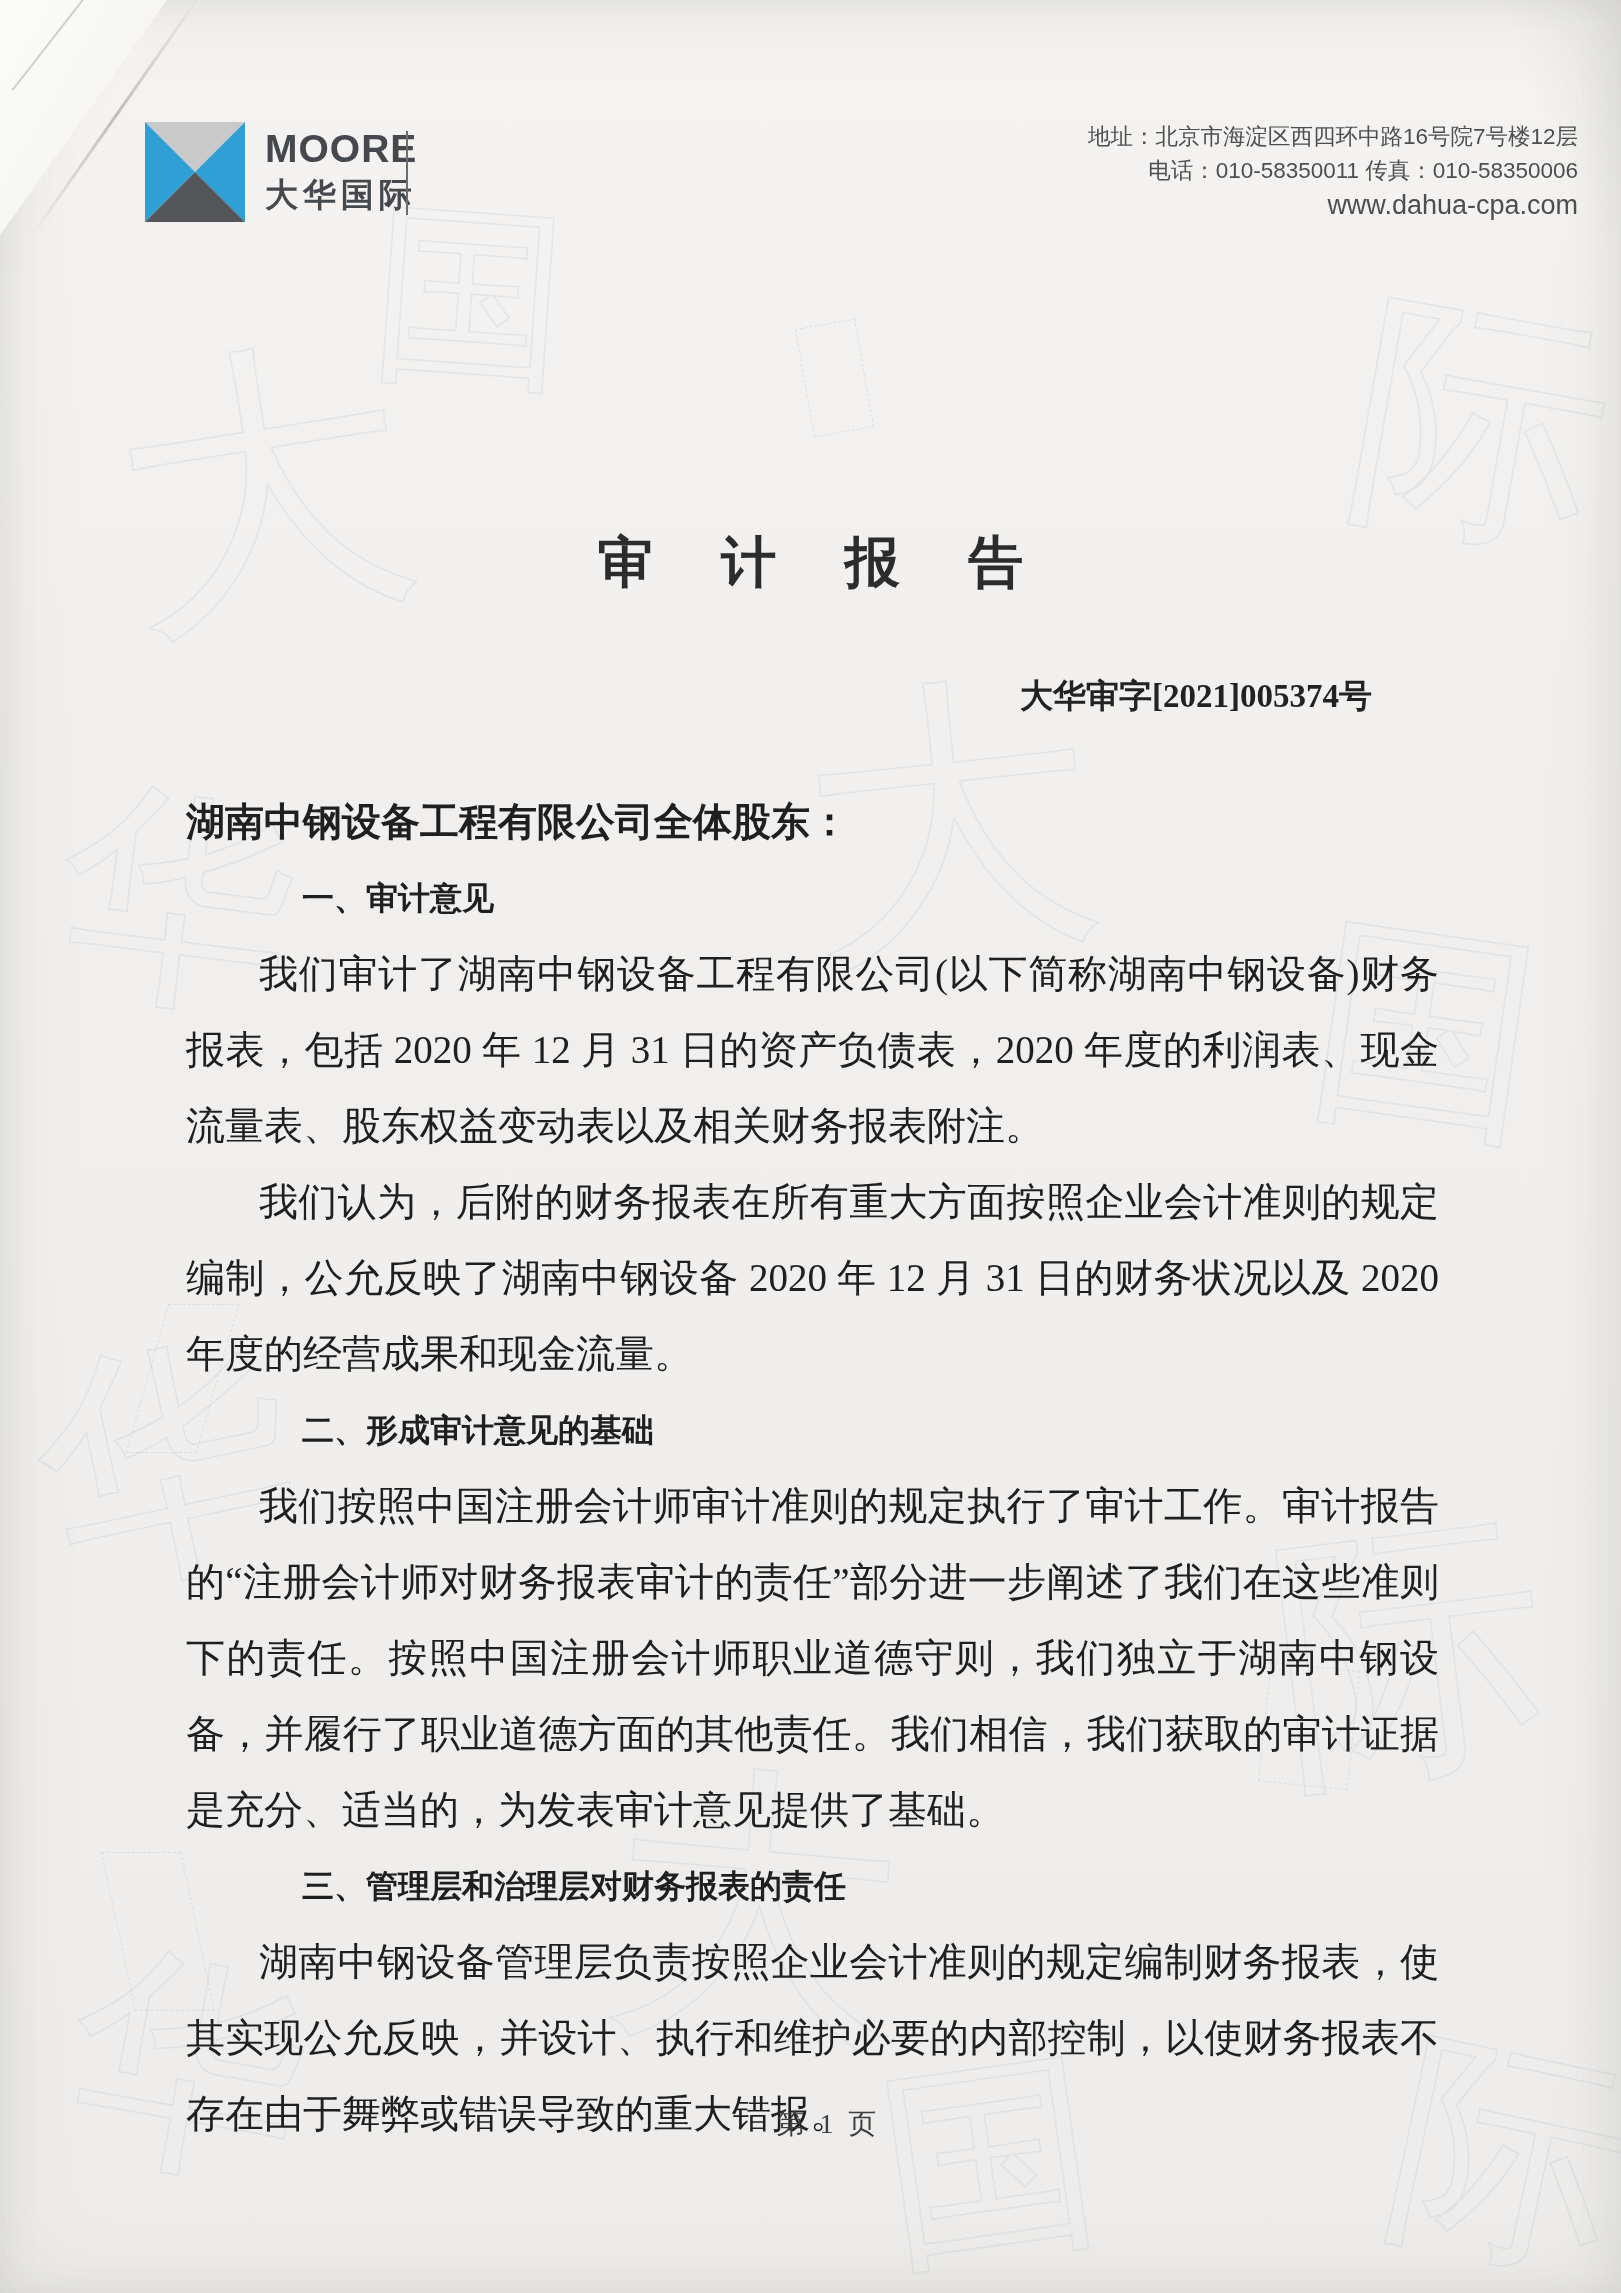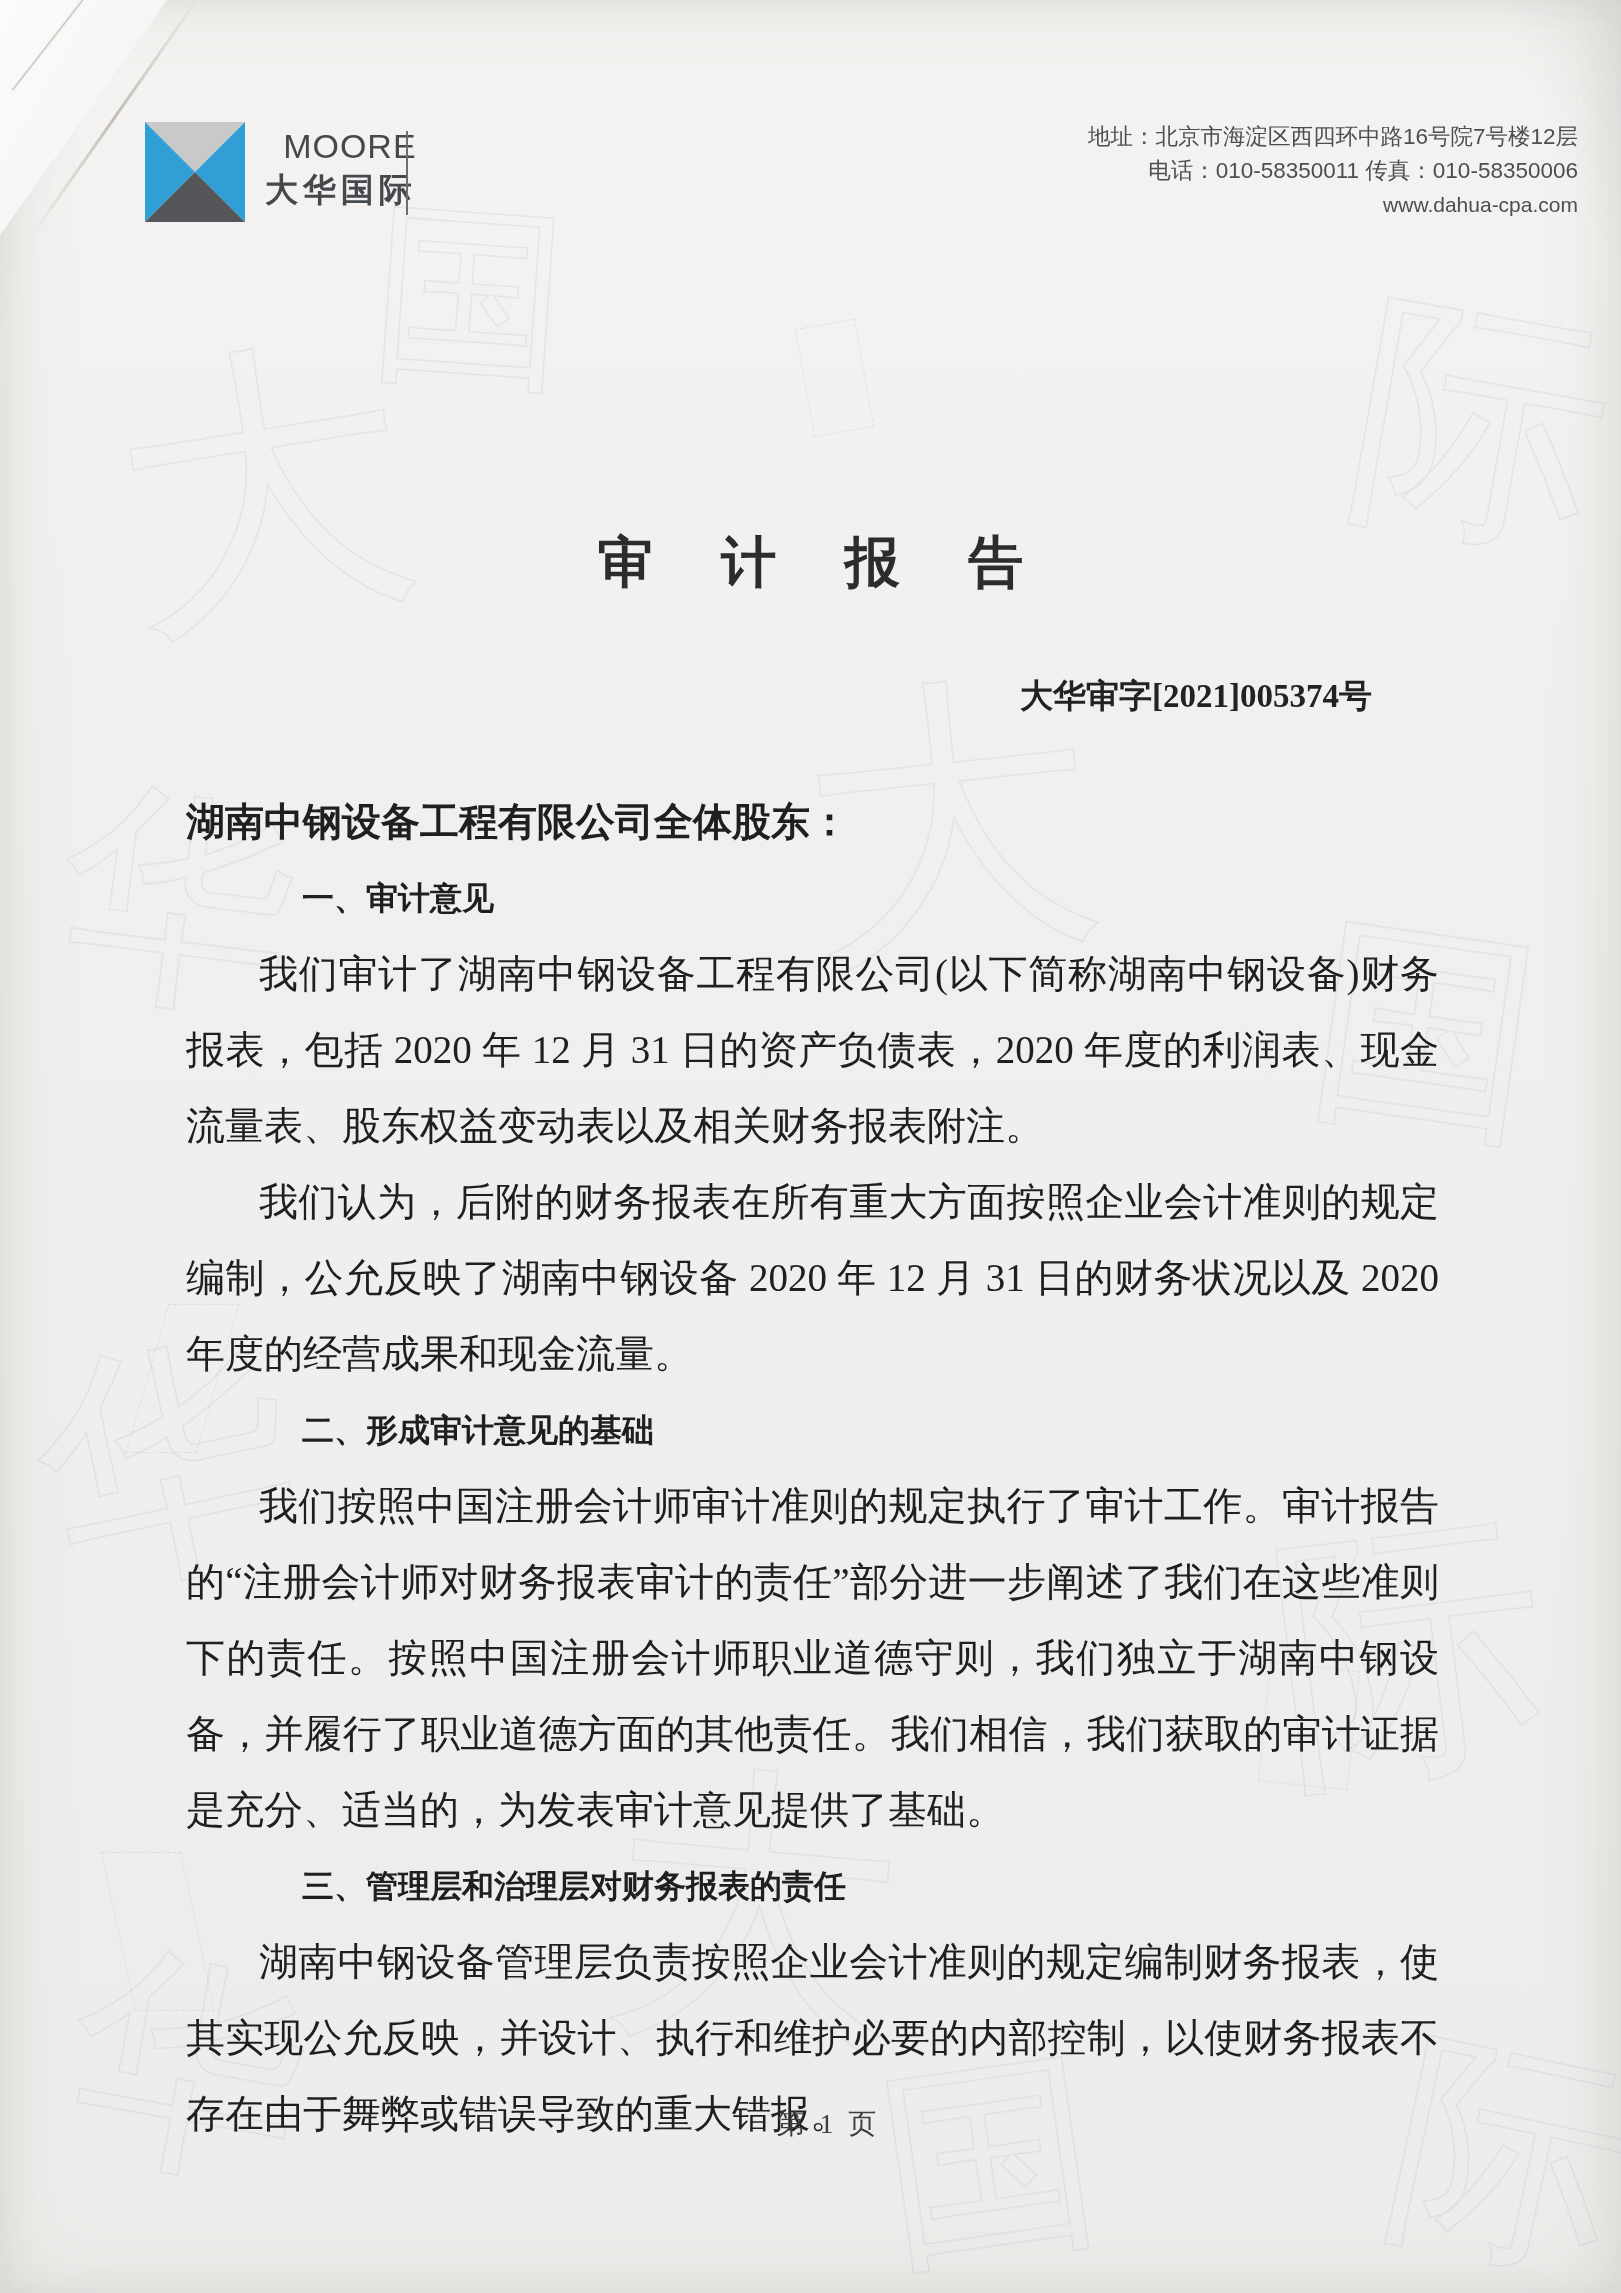--- a/index.html
+++ b/index.html
@@ -35,32 +35,32 @@
 
   
   .logo-mark{position:absolute;left:145px;top:122px;width:100px;height:100px;}
   .logo-mark .tri{position:absolute;inset:0;}
   .tri-top{clip-path:polygon(0 0,100% 0,50% 50%);background:#c9c9c9;}
   .tri-left{clip-path:polygon(0 0,50% 50%,0 100%);background:#2f9fd6;}
   .tri-right{clip-path:polygon(100% 0,100% 100%,50% 50%);background:#2f9fd6;}
   .tri-bottom{clip-path:polygon(0 100%,50% 50%,100% 100%);background:#55565a;}
 
   .logo-text{position:absolute;left:265px;top:129px;font-family:"Liberation Sans","DejaVu Sans",sans-serif;color:#45494e;line-height:1;}
-  .logo-en{font-size:34px;font-weight:400;letter-spacing:1px;text-align:right;}
+  .logo-en{font-size:39px;font-weight:700;letter-spacing:1px;text-align:right;}
   .logo-cn{font-size:33px;font-weight:700;letter-spacing:4.9px;margin-top:9.8px;}
 
   .header-divider{position:absolute;left:406px;top:131px;width:2px;height:84px;background:#6d6d6d;}
 
   .calligraphy{position:absolute;left:429px;top:125px;font-size:55px;font-weight:700;
     color:#4b4b4b;letter-spacing:2.9px;font-family:"DejaVu Serif","Liberation Serif",serif;}
 
   .contact{position:absolute;right:43px;top:120px;text-align:right;
     font-family:"Liberation Sans","DejaVu Sans",sans-serif;
     font-size:22.5px;line-height:34px;color:#4e4e4e;}
-  .contact .web{font-size:21px;}
+  .contact .web{font-size:27px;}
 
   
   .doc-title{position:absolute;top:526px;left:0;width:100%;text-align:center;
     font-size:55px;font-weight:700;letter-spacing:27.4px;text-indent:27.4px;color:#2c2c2c;}
 
   .ref-number{position:absolute;top:674px;right:249px;font-size:33px;font-weight:700;color:#222;}
 
   .content{position:absolute;left:186px;top:784px;width:1253px;font-size:39px;line-height:76px;}
   .salutation{font-weight:700;}
   .sec-heading{font-weight:700;padding-left:116px;font-size:32px;}

